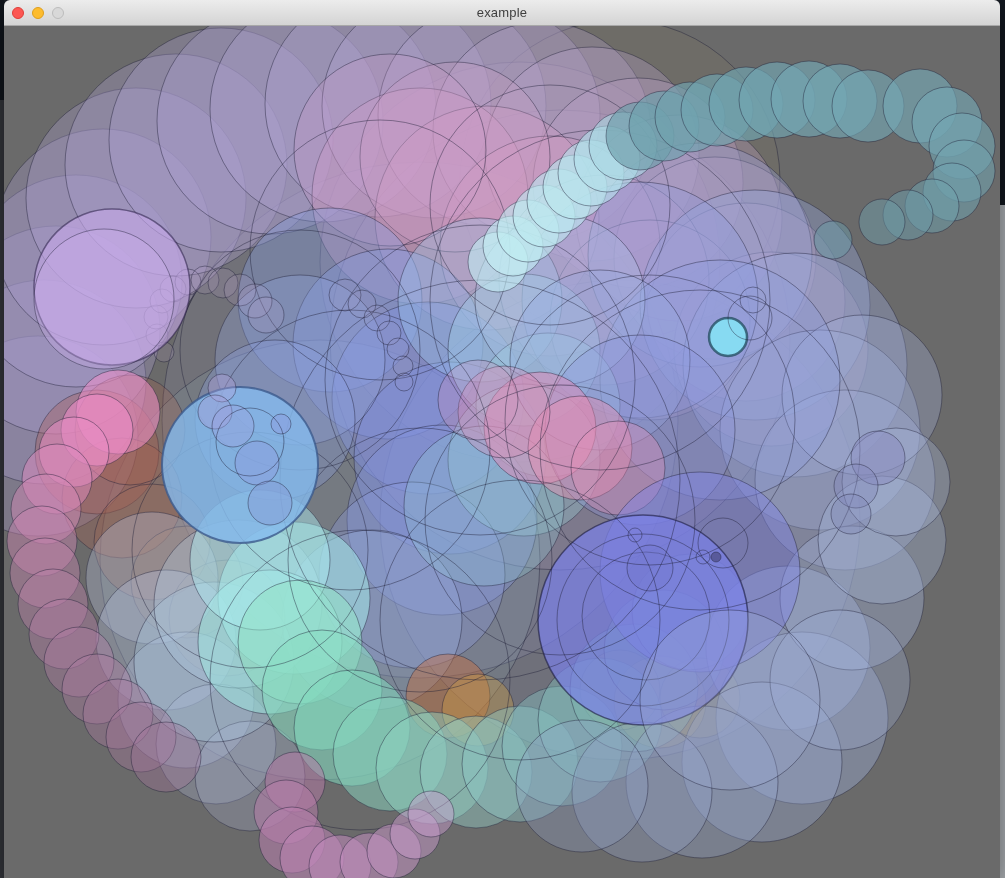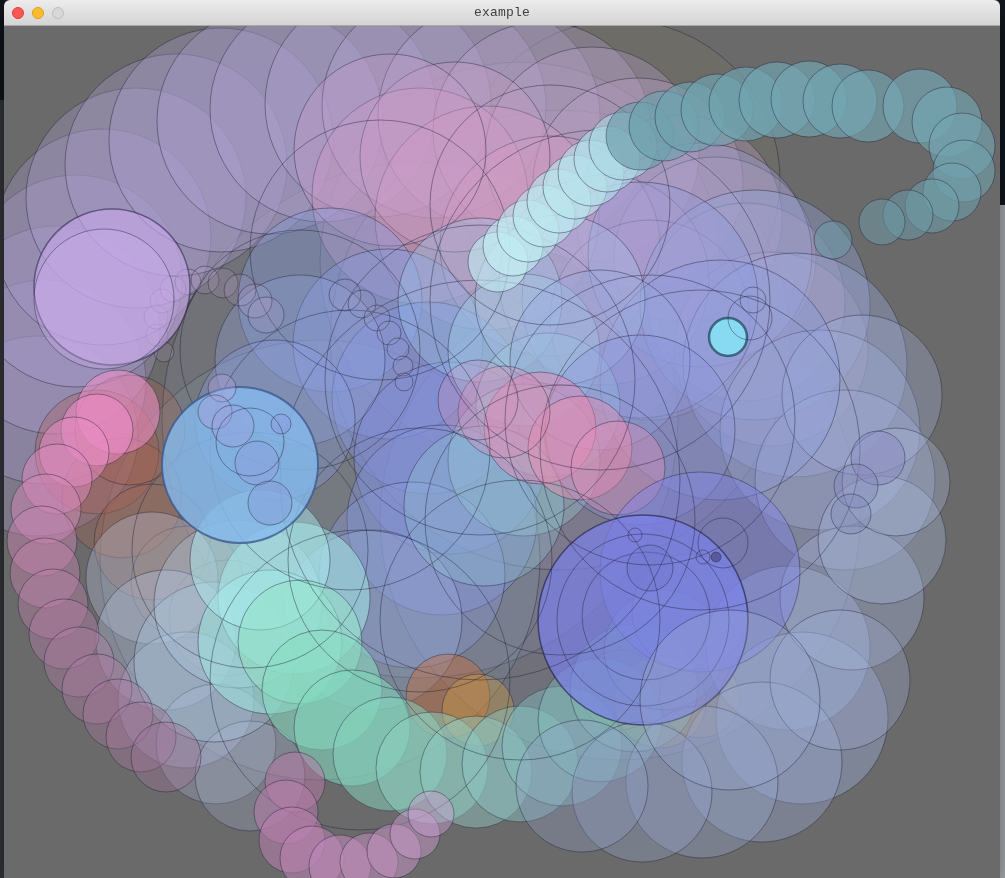--- a/index.html
+++ b/index.html
@@ -16,21 +16,21 @@
   #strip-right .top{position:absolute;top:0;left:0;right:0;height:205px;}
   #strip-right .bottom{position:absolute;top:205px;left:0;right:0;bottom:0;}
   .window{
     position:absolute;left:4px;top:0;width:996px;height:878px;
     border-radius:6px 6px 0 0;overflow:hidden;
     box-shadow:0 10px 30px rgba(0,0,0,0.5);
   }
   .titlebar{
     position:relative;height:26px;
     border-bottom:1px solid #a8a8a8;box-sizing:border-box;
-    display:flex;align-items:center;justify-content:center;font-family:Liberation Mono, monospace;
+    display:flex;align-items:center;justify-content:center;
   }
   .titlebar .title{
     font-size:13px;color:#3f3f3f;letter-spacing:0.2px;
   }
   .traffic-lights{
     position:absolute;left:8px;top:0;height:26px;
     display:flex;align-items:center;gap:8px;
   }
   .light{
     width:12px;height:12px;border-radius:50%;

